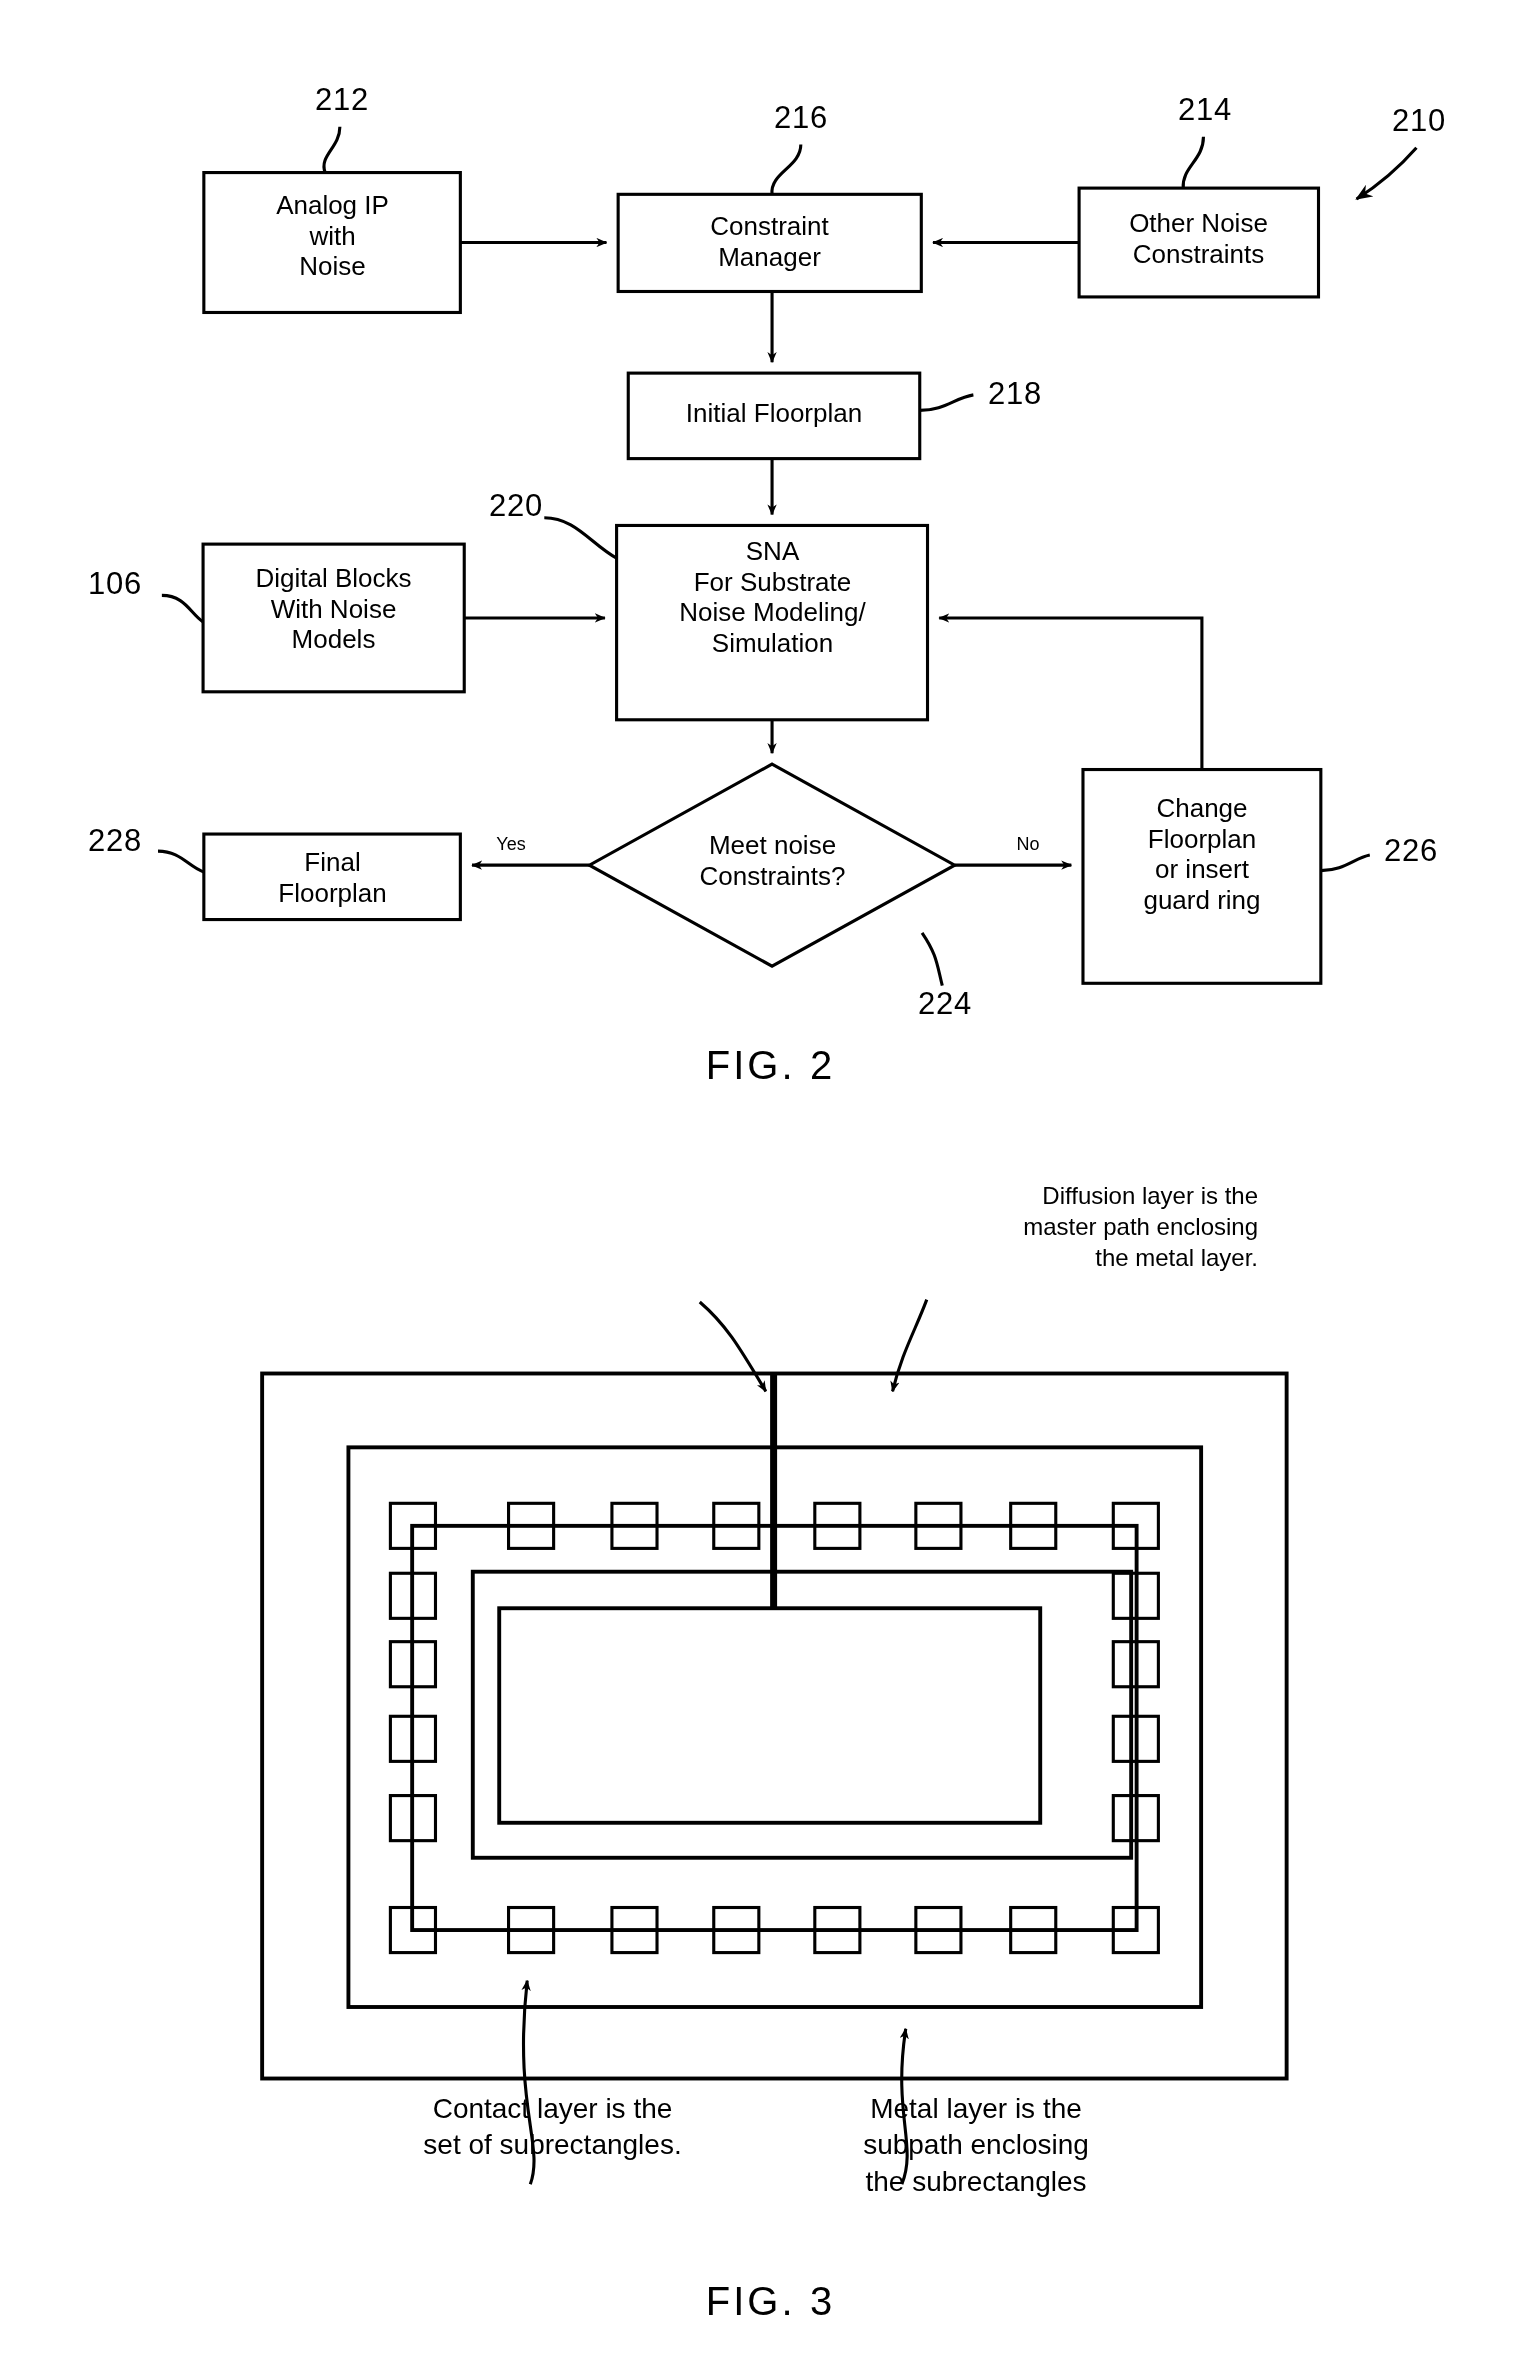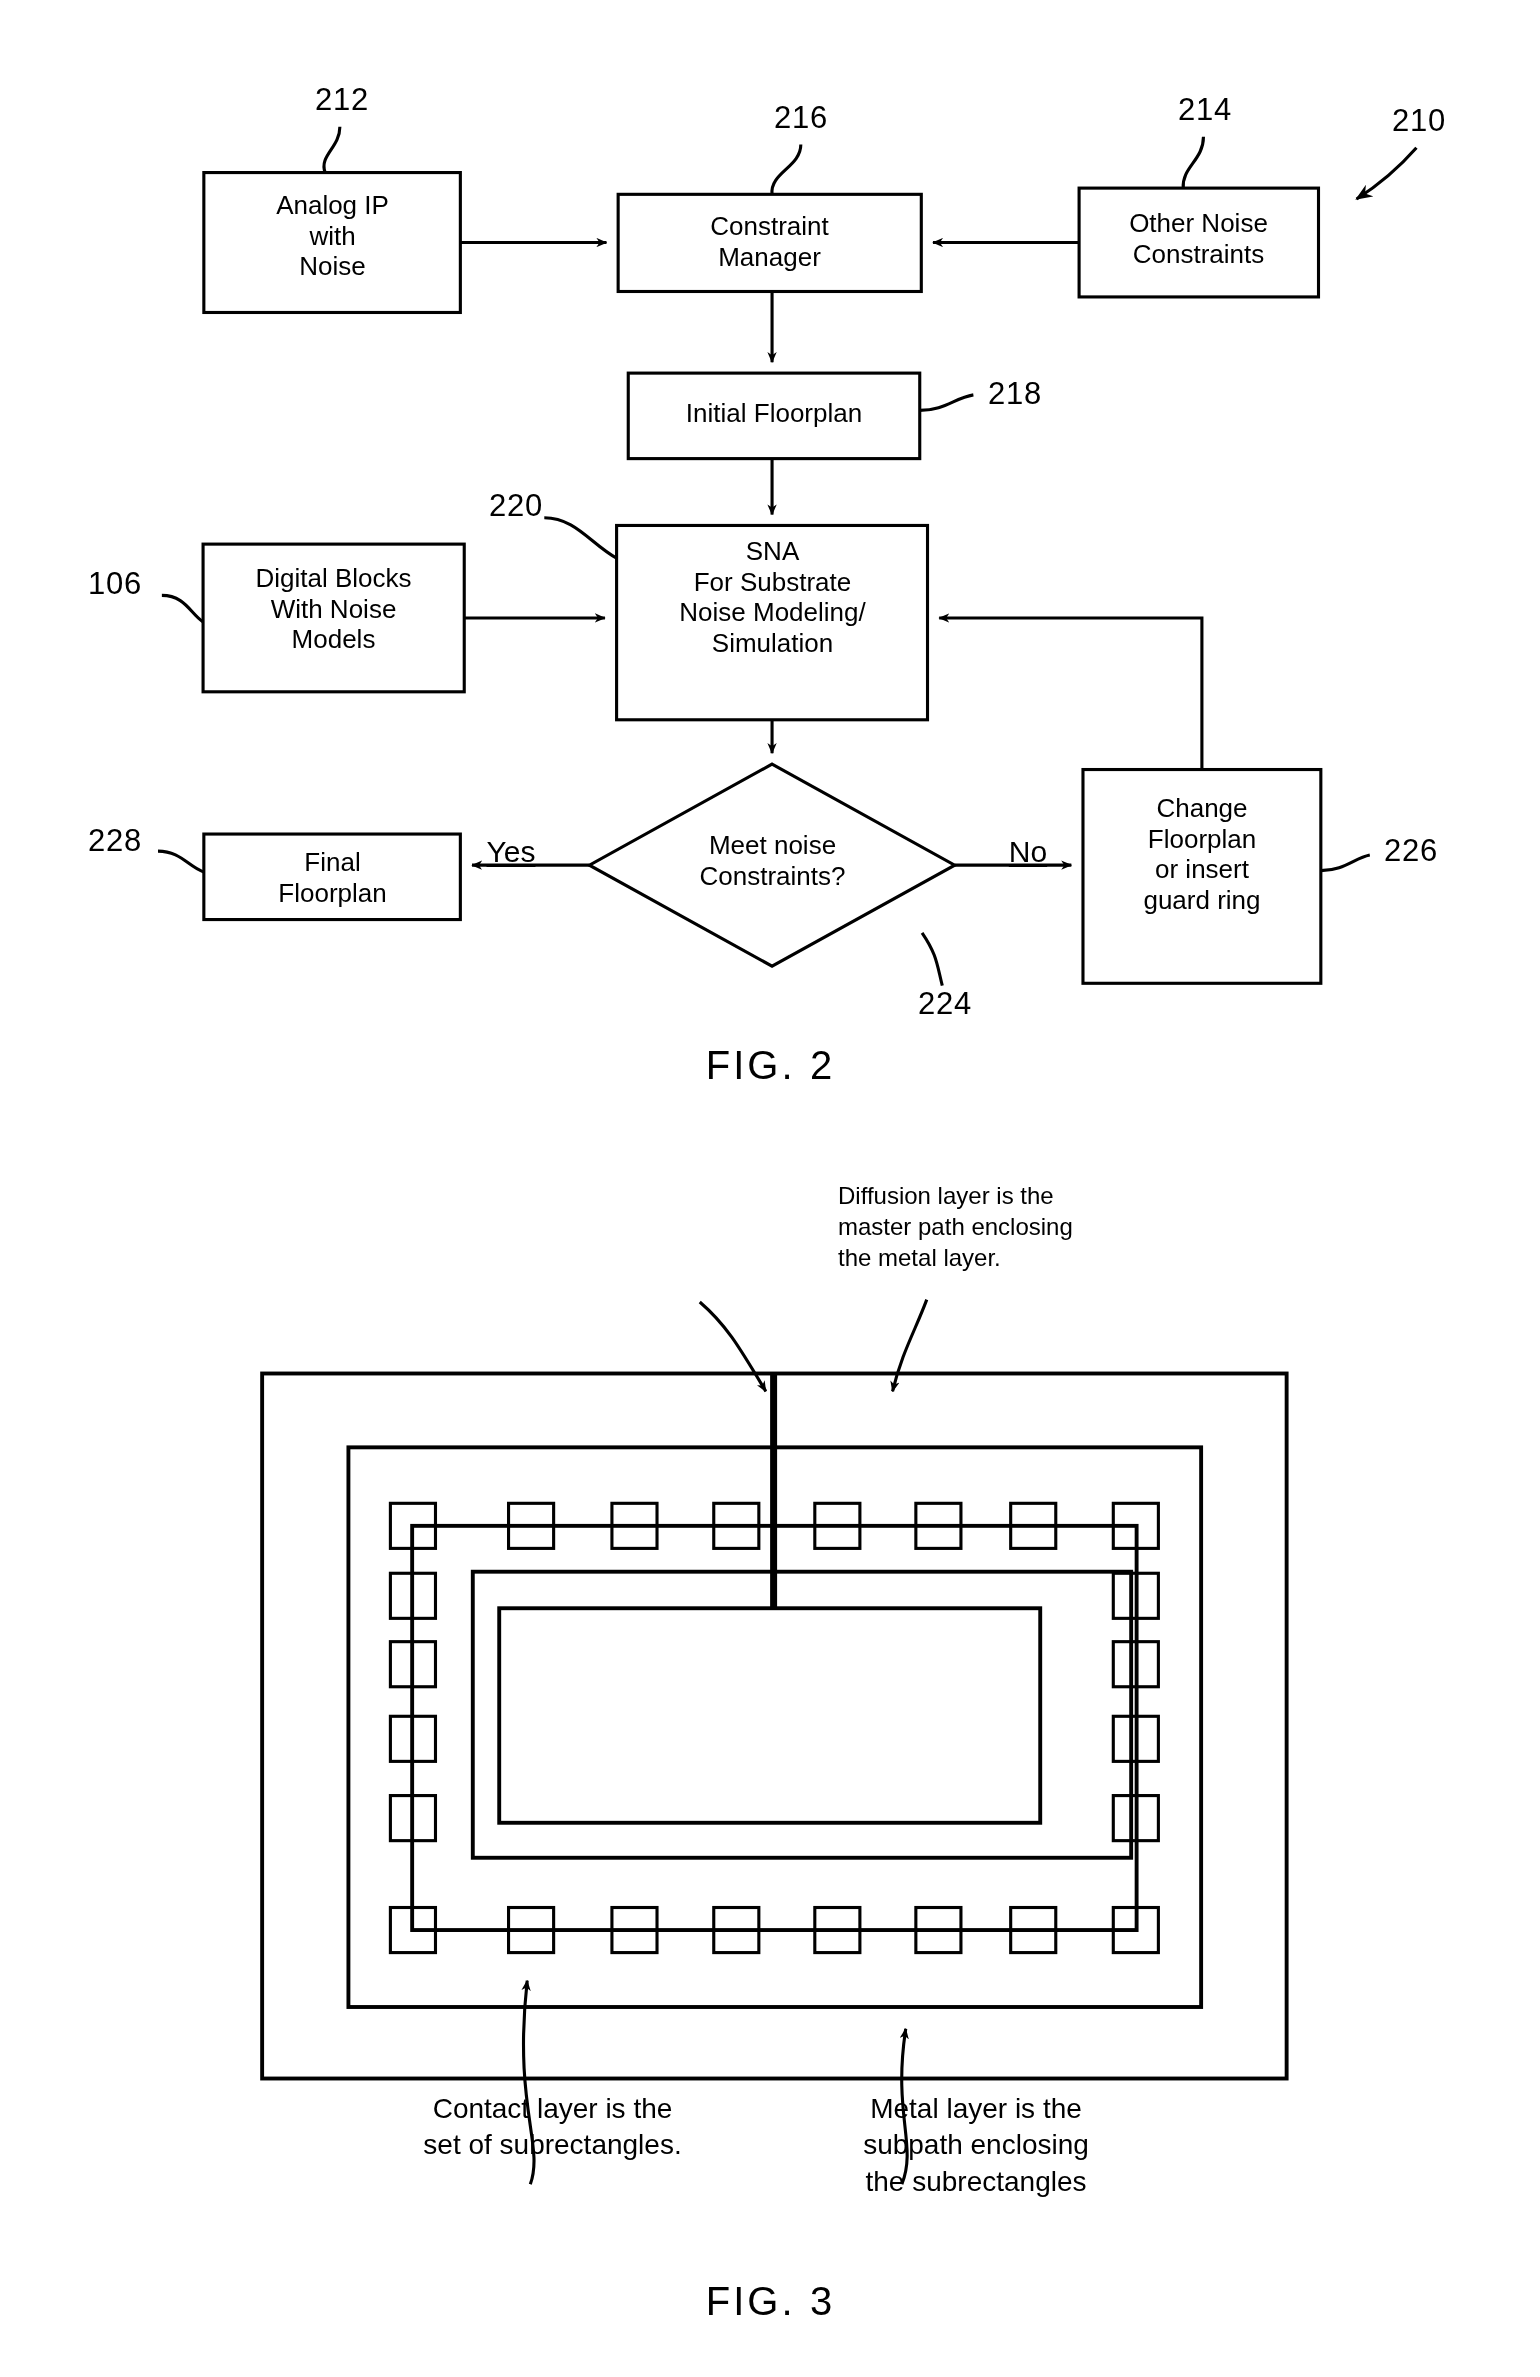--- a/index.html
+++ b/index.html
@@ -6,22 +6,22 @@
   body{width:1541px;height:2377px;position:relative;
        font-family:"Liberation Sans", sans-serif; color:#000;}
   .stage{position:absolute;left:0;top:0;width:1541px;height:1926px;}
   svg{position:absolute;left:0;top:0;width:1541px;height:2377px;overflow:visible;}
 
   .lbl{position:absolute;text-align:center;line-height:1.18;color:#000;
        font-family:"Liberation Sans", sans-serif;}
   .boxtext{font-size:26px;}
   .refnum{font-size:31px;letter-spacing:0.8px;}
   .figcap{font-size:40px;letter-spacing:3.1px;text-align:center;}
-  .yesno{font-size:30px;text-decoration:underline;}
-  .anno{font-size:24px;line-height:1.3;text-align:left;}
+  .yesno{font-size:18px;}
+  .anno{font-size:24px;line-height:1.3;text-align:right;}
   .annoC{font-size:28px;line-height:1.3;text-align:center;}
 </style>
 </head>
 <body>
 
 <div class="stage">
 
   <svg viewBox="0 0 1982 3058">
     <defs>
       <marker id="ah" markerWidth="14" markerHeight="12" refX="13" refY="6" orient="auto" markerUnits="userSpaceOnUse">

